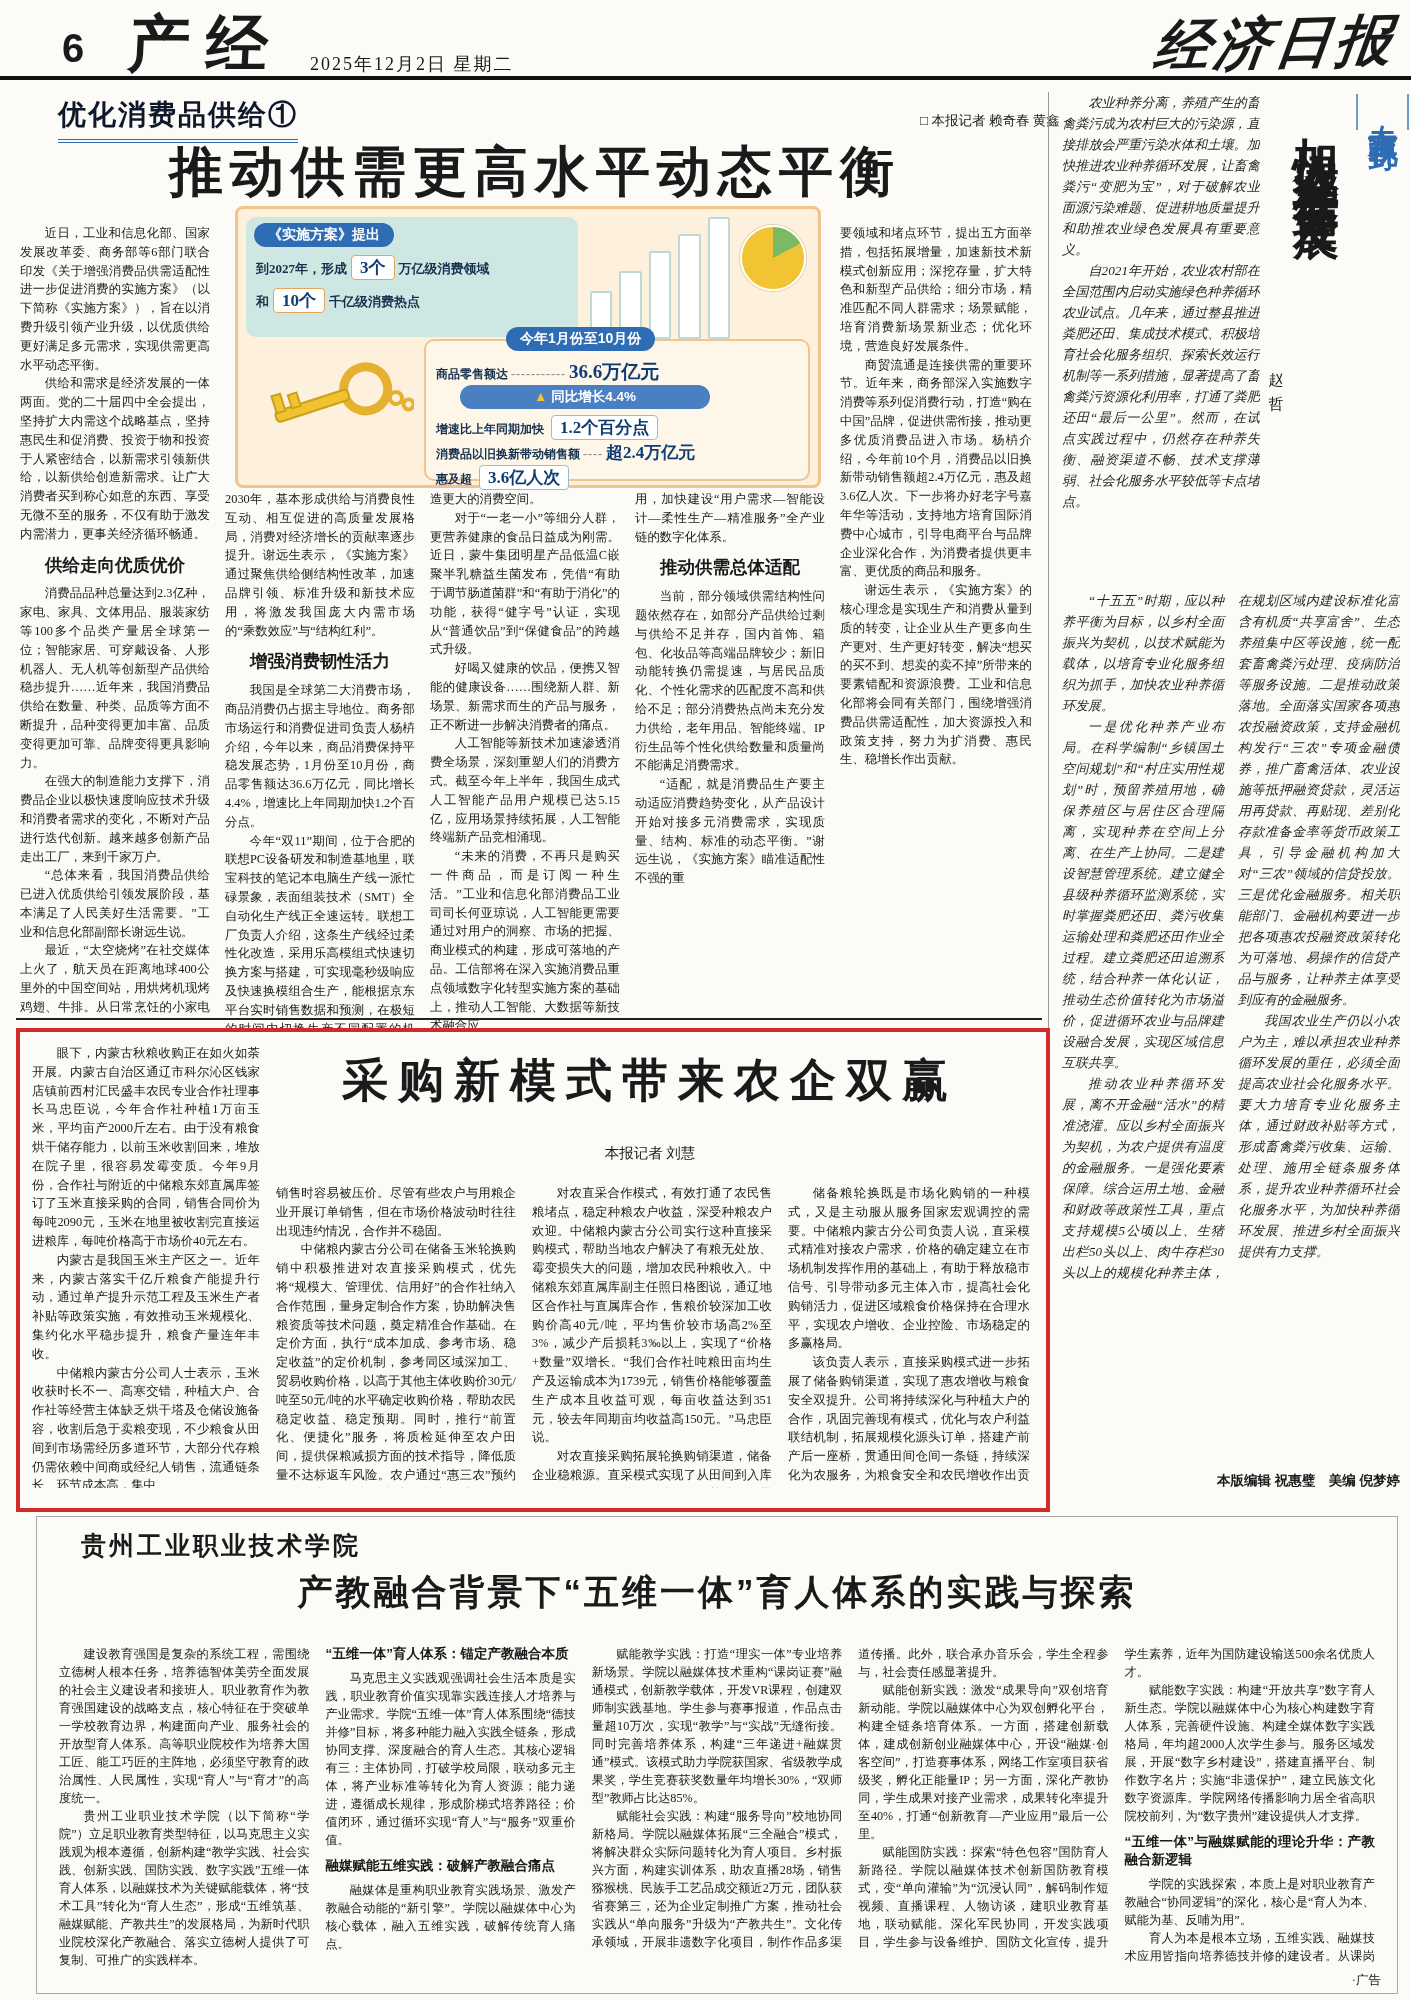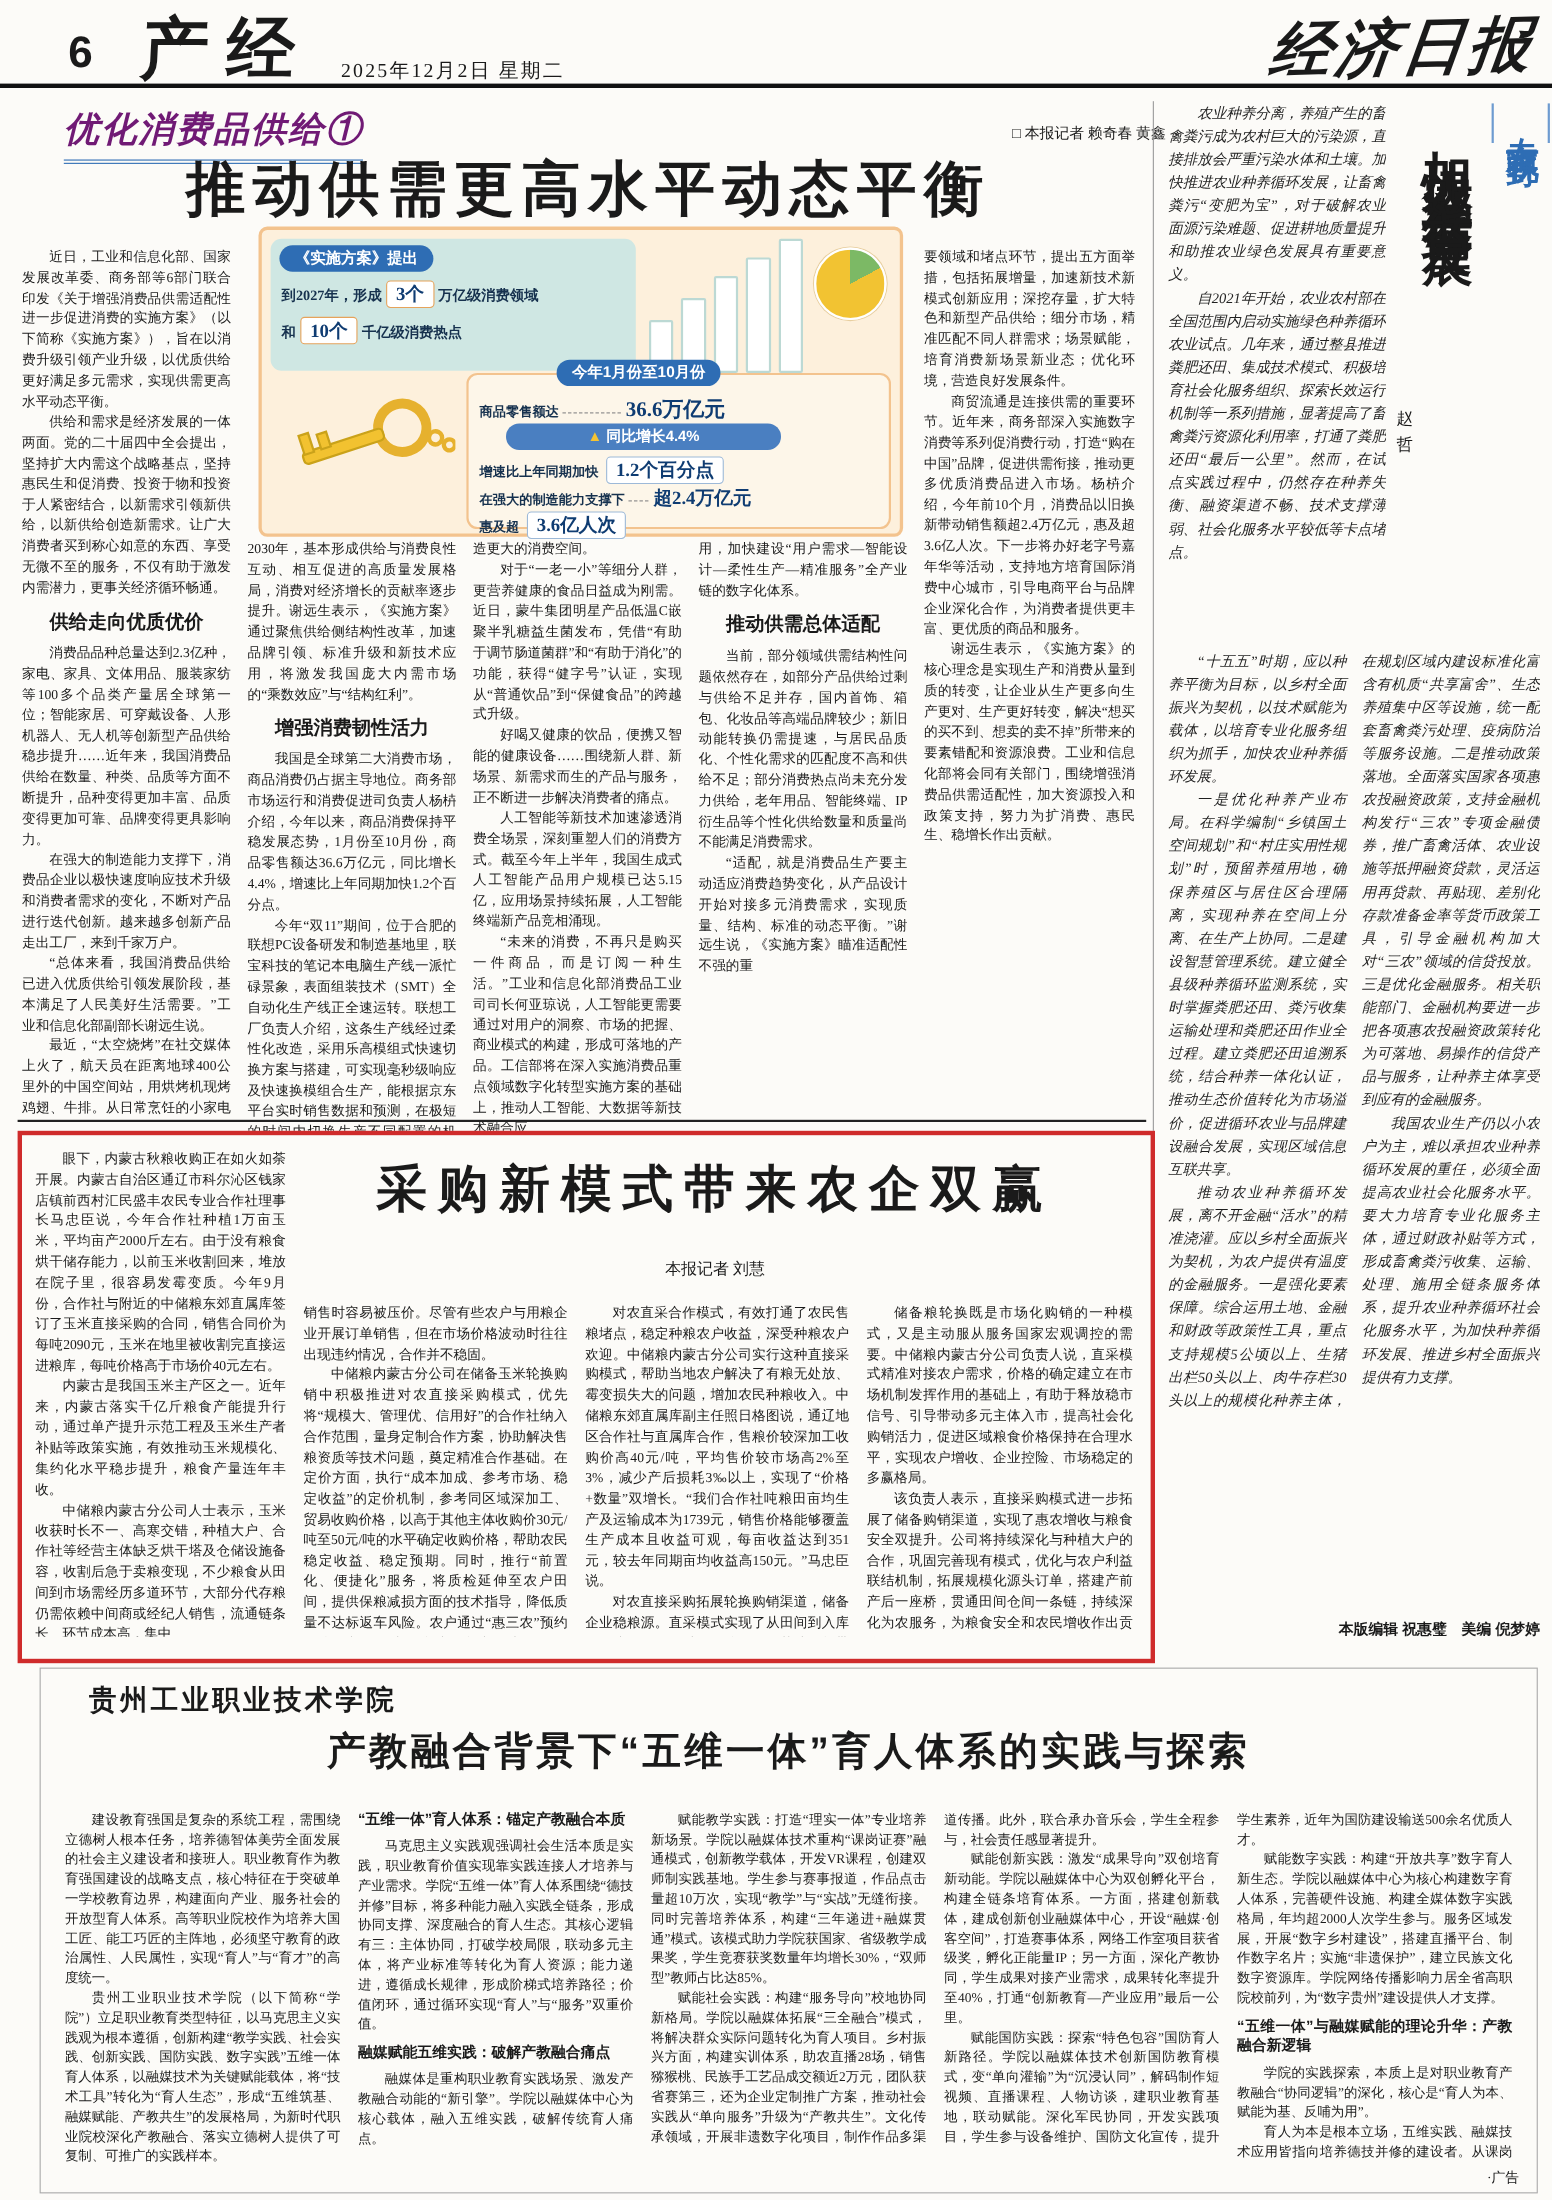--- a/index.html
+++ b/index.html
@@ -8,22 +8,22 @@
   
   .pageno{position:absolute;left:62px;top:26px;font-size:40px;font-weight:bold;
           font-family:"Liberation Sans","DejaVu Sans",sans-serif;}
   .section-title{position:absolute;left:128px;top:2px;font-size:62px;font-weight:900;
           letter-spacing:16px;transform:skewX(-3deg);}
   .edition-date{position:absolute;left:310px;top:52px;font-size:18px;letter-spacing:2px;}
   .masthead{position:absolute;right:16px;top:6px;font-size:56px;font-weight:900;
           font-style:italic;letter-spacing:4px;transform:skewX(-8deg) rotate(-1.5deg);}
   .head-rule{position:absolute;left:0;top:76px;width:1411px;height:4px;background:#111;}
   
-  .kicker{position:absolute;left:58px;top:96px;font-size:32px;font-weight:bold;color:#701a75;
-          font-style:italic;border-bottom:4px double #2e6db4;padding-bottom:5px;letter-spacing:2px;}
+  .kicker{position:absolute;left:58px;top:96px;font-size:28px;font-weight:bold;color:#0f172a;
+          border-bottom:4px double #2e6db4;padding-bottom:5px;letter-spacing:2px;}
   .main-byline{position:absolute;left:920px;top:112px;width:260px;font-size:13.5px;}
   .main-headline{position:absolute;left:30px;top:136px;width:1010px;text-align:center;
           font-family:"Liberation Sans","DejaVu Sans",sans-serif;font-weight:900;
           font-size:54px;letter-spacing:7px;}
   .col{position:absolute;font-size:12.4px;line-height:18.8px;text-align:justify;overflow:hidden;}
   .col p{margin:0;text-indent:2em;}
   .col p.noind{text-indent:0;}
   .col .sub{font-family:"Liberation Sans","DejaVu Sans",sans-serif;font-weight:bold;
           font-size:17.5px;text-align:center;text-indent:0;margin:12px 0 10px 0;}
   
@@ -185,21 +185,21 @@
         <span class="ig-big">36.6万亿元</span>
       </div>
       <div class="ig-growth">
         <span class="tri">▲ </span><span>同比增长4.4%</span>
       </div>
       <div class="ig-row" style="top:74px;">
         <span>增速比上年同期加快</span>
         <span class="ig-numbox" style="border-color:#9db9d8;">1.2个百分点</span>
       </div>
       <div class="ig-row" style="top:100px;">
-        <span>在强大的制造能力支撑下</span>
+        <span>消费品以旧换新带动销售额</span>
         <span class="dots">----</span>
         <span class="ig-big" style="font-size:17px;">超2.4万亿元</span>
       </div>
       <div class="ig-row" style="top:124px;">
         <span>惠及超</span>
         <span class="ig-numbox" style="border-color:#9db9d8;">3.6亿人次</span>
       </div>
     </div>
   </div>
 

